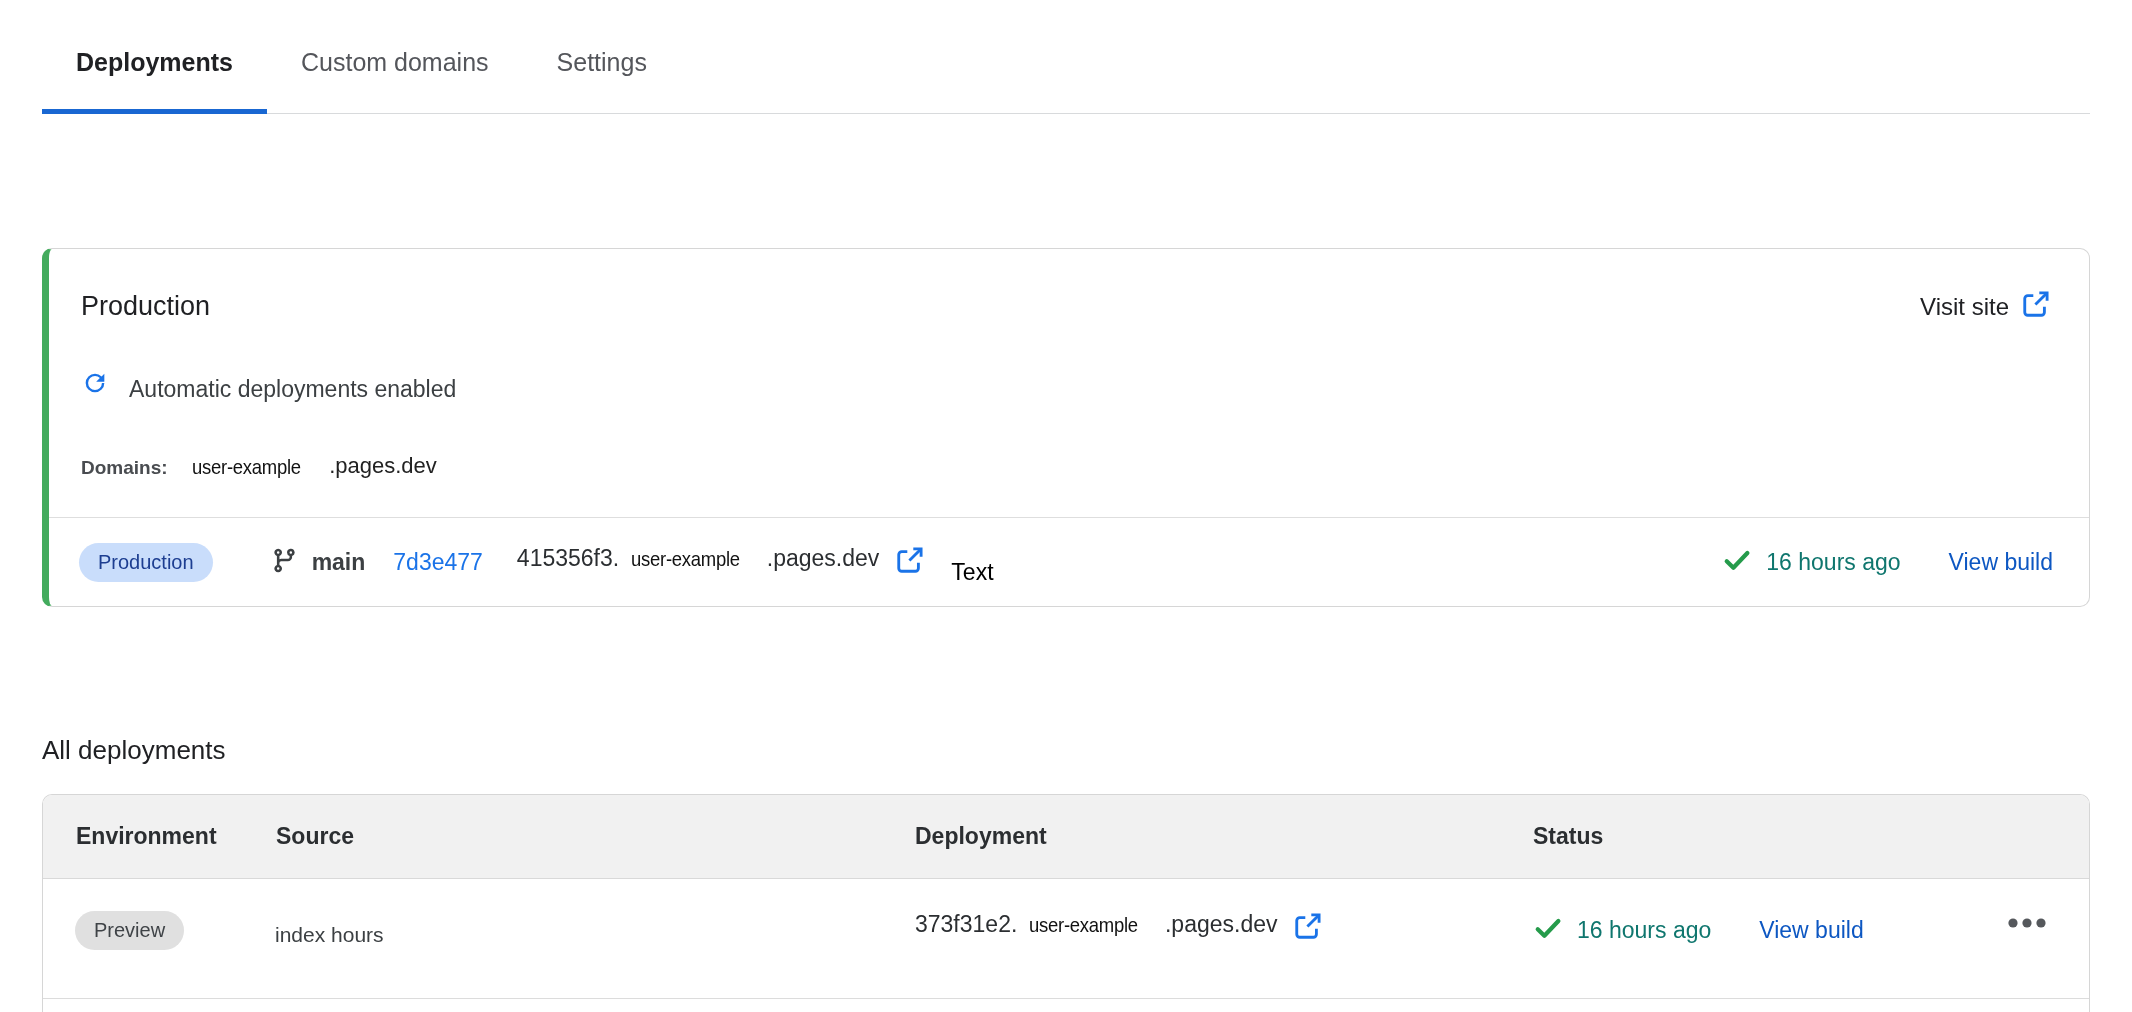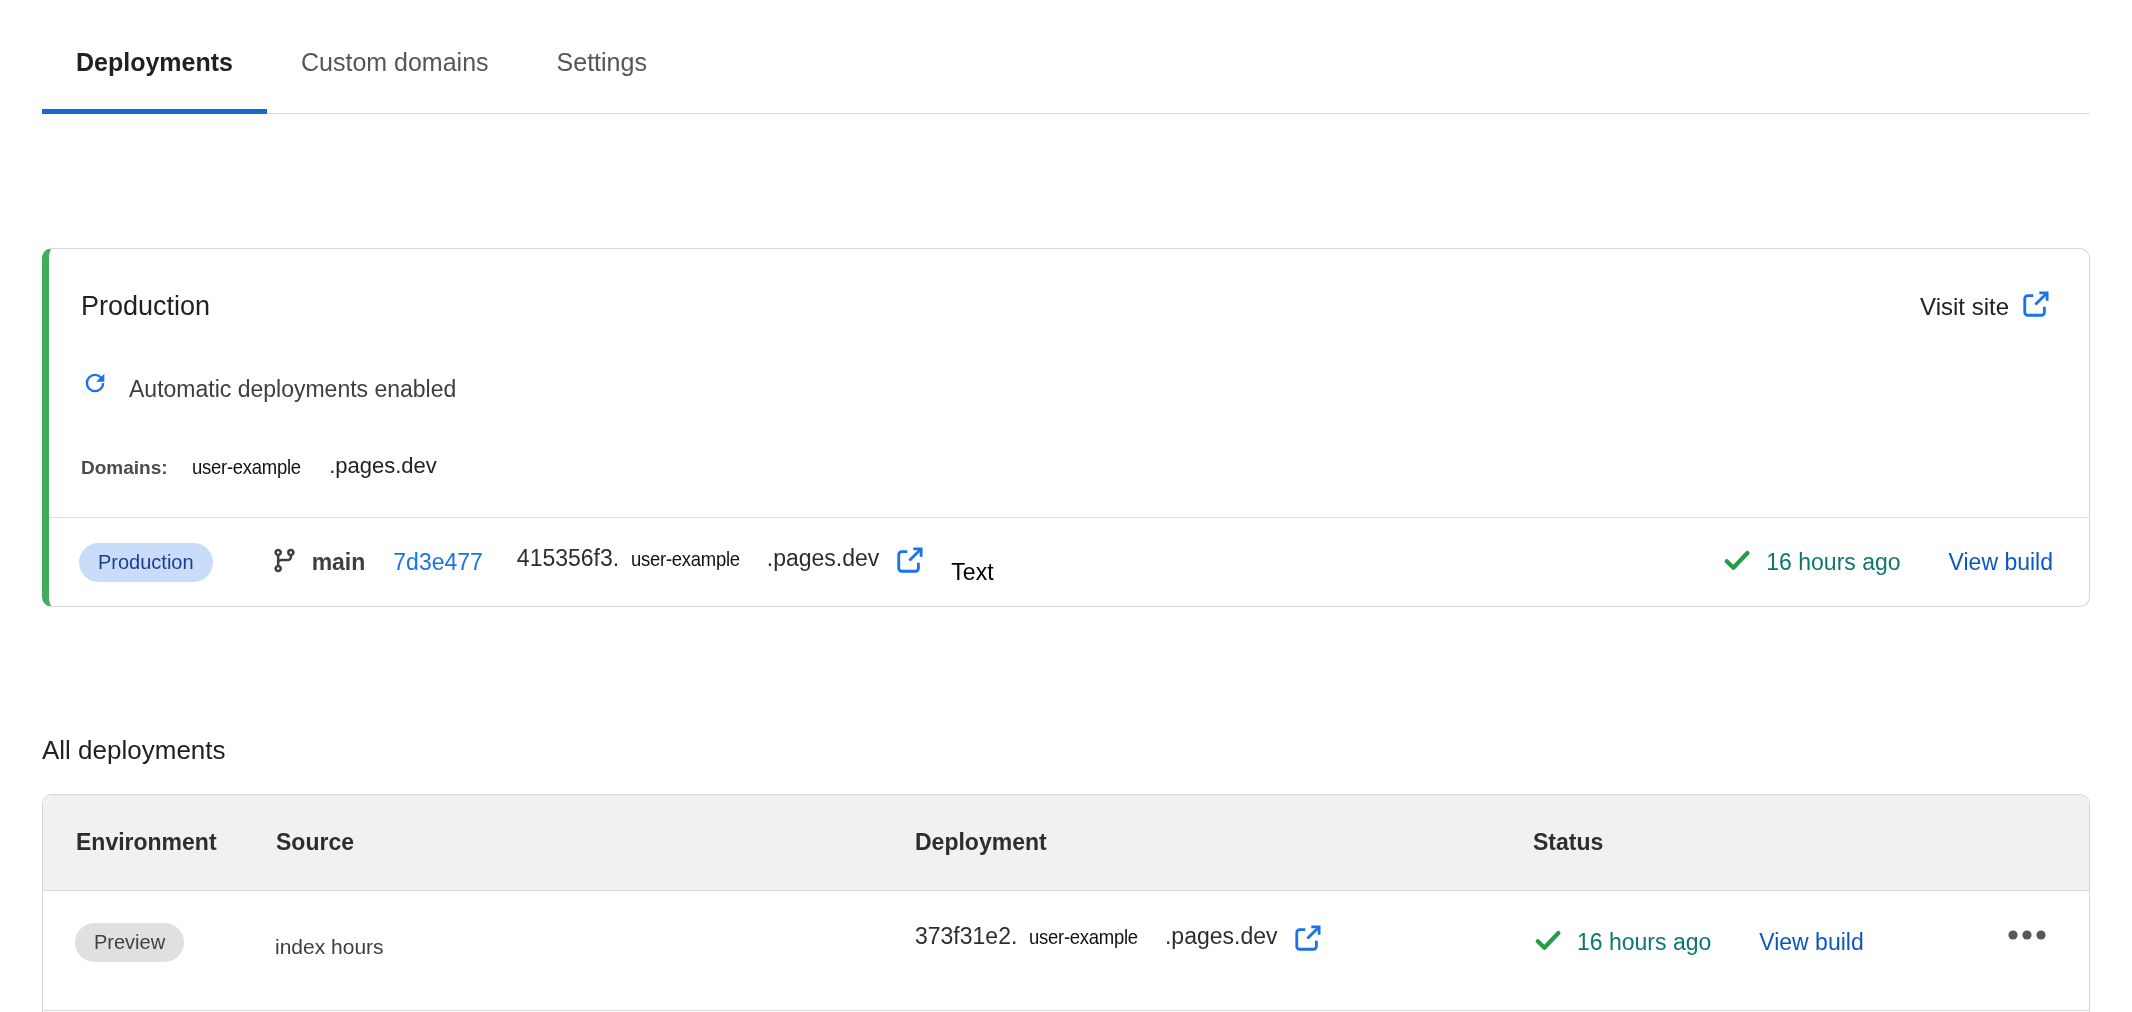--- a/index.html
+++ b/index.html
@@ -101,21 +101,21 @@
     border: 1px solid #d6d6d6;
     border-radius: 10px 10px 0 0;
     border-bottom: none;
     height: 232px;
     overflow: hidden;
     position: relative;
   }
   .thead {
     display: grid;
     grid-template-columns: 222px 650px 600px 1fr;
-    height: 96px;
+    height: 84px;
     align-items: center;
     background: #f1f1f1;
     border-bottom: 1px solid #d9d9d9;
     font-size: 23px; font-weight: 700; color: #2b2e31;
   }
   .thead .th:nth-child(1) { padding-left: 33px; }
   .thead .th:nth-child(2) { padding-left: 11px; }
   .thead .th:nth-child(4) { padding-left: 18px; }
 
   .trow {

